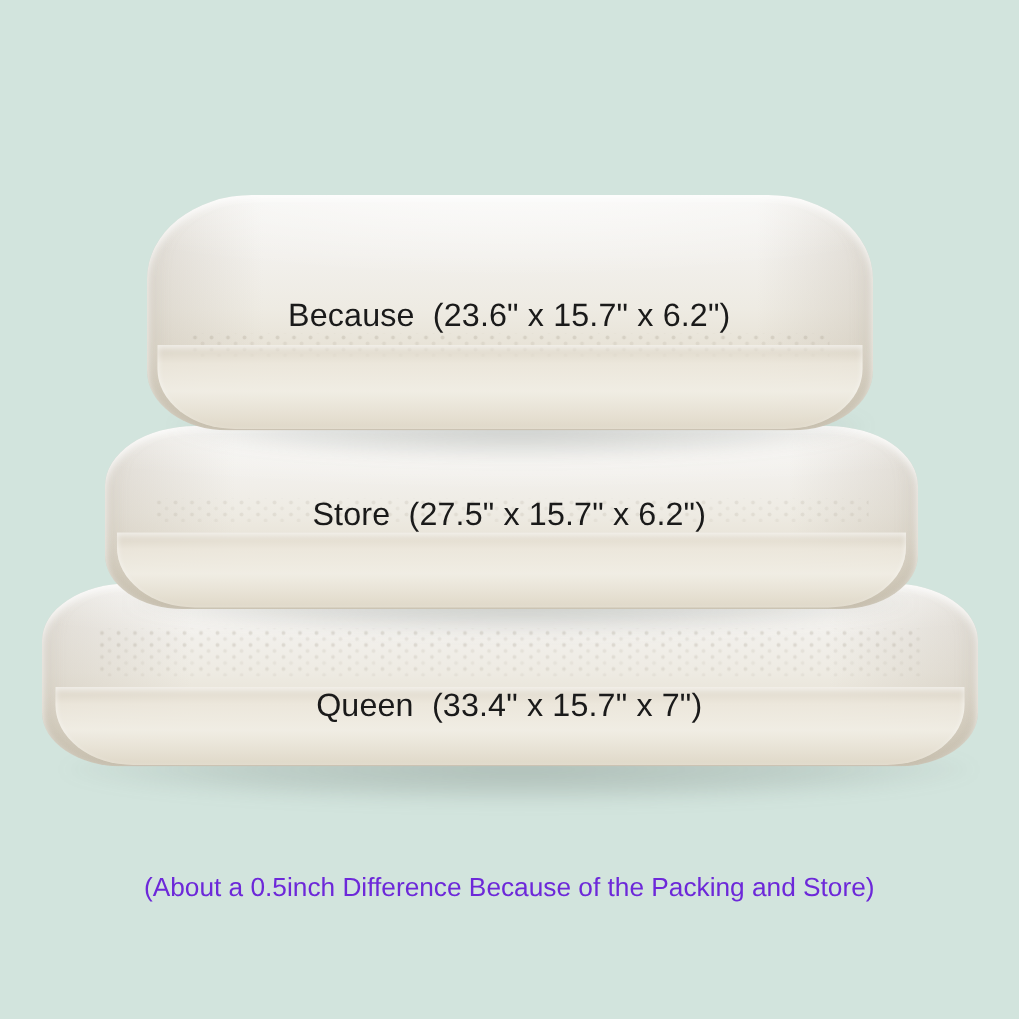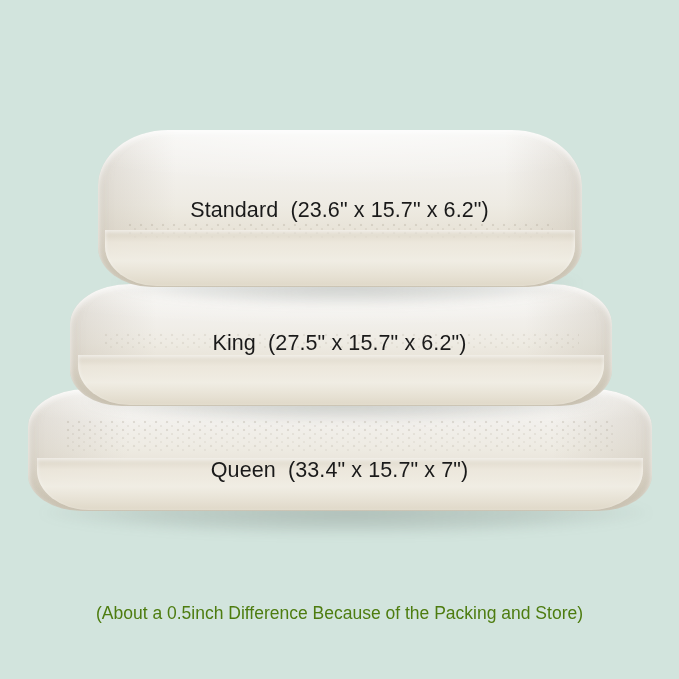--- a/index.html
+++ b/index.html
@@ -136,23 +136,23 @@
 
   #label-standard { top: 198px; }
   #label-queen    { top: 331px; }
   #label-king     { top: 458px; }
 
   #footnote {
     position: absolute;
     z-index: 9;
     left: 0;
     width: 100%;
-    top: 603px;
+    top: 581px;
     text-align: center;
-    color: #4d7c0f;
+    color: #6d28d9;
     font-size: 17.5px;
     white-space: nowrap;
   }
 </style>
 </head>
 <body>
 
 <div id="scene">
 
   <div class="cast-shadow" id="shadow-king"></div>
@@ -170,21 +170,21 @@
     <div class="lip"></div>
   </div>
 
   <div class="cast-shadow" id="shadow-standard"></div>
   <div class="pillow" id="pillow-standard">
     <div class="slab"></div>
     <div class="perforation"></div>
     <div class="lip"></div>
   </div>
 
-  <div class="label" id="label-standard"><span class="name">Standard</span>&nbsp;&nbsp;<span class="dims">(23.6" x 15.7" x 6.2")</span></div>
+  <div class="label" id="label-standard"><span class="name">Because</span>&nbsp;&nbsp;<span class="dims">(23.6" x 15.7" x 6.2")</span></div>
 
-  <div class="label" id="label-queen"><span class="name">King</span>&nbsp;&nbsp;<span class="dims">(27.5" x 15.7" x 6.2")</span></div>
+  <div class="label" id="label-queen"><span class="name">Store</span>&nbsp;&nbsp;<span class="dims">(27.5" x 15.7" x 6.2")</span></div>
 
   <div class="label" id="label-king"><span class="name">Queen</span>&nbsp;&nbsp;<span class="dims">(33.4" x 15.7" x 7")</span></div>
 
   <div id="footnote">(About a 0.5inch Difference Because of the Packing and Store)</div>
 
 </div>
 
 </body></html>

